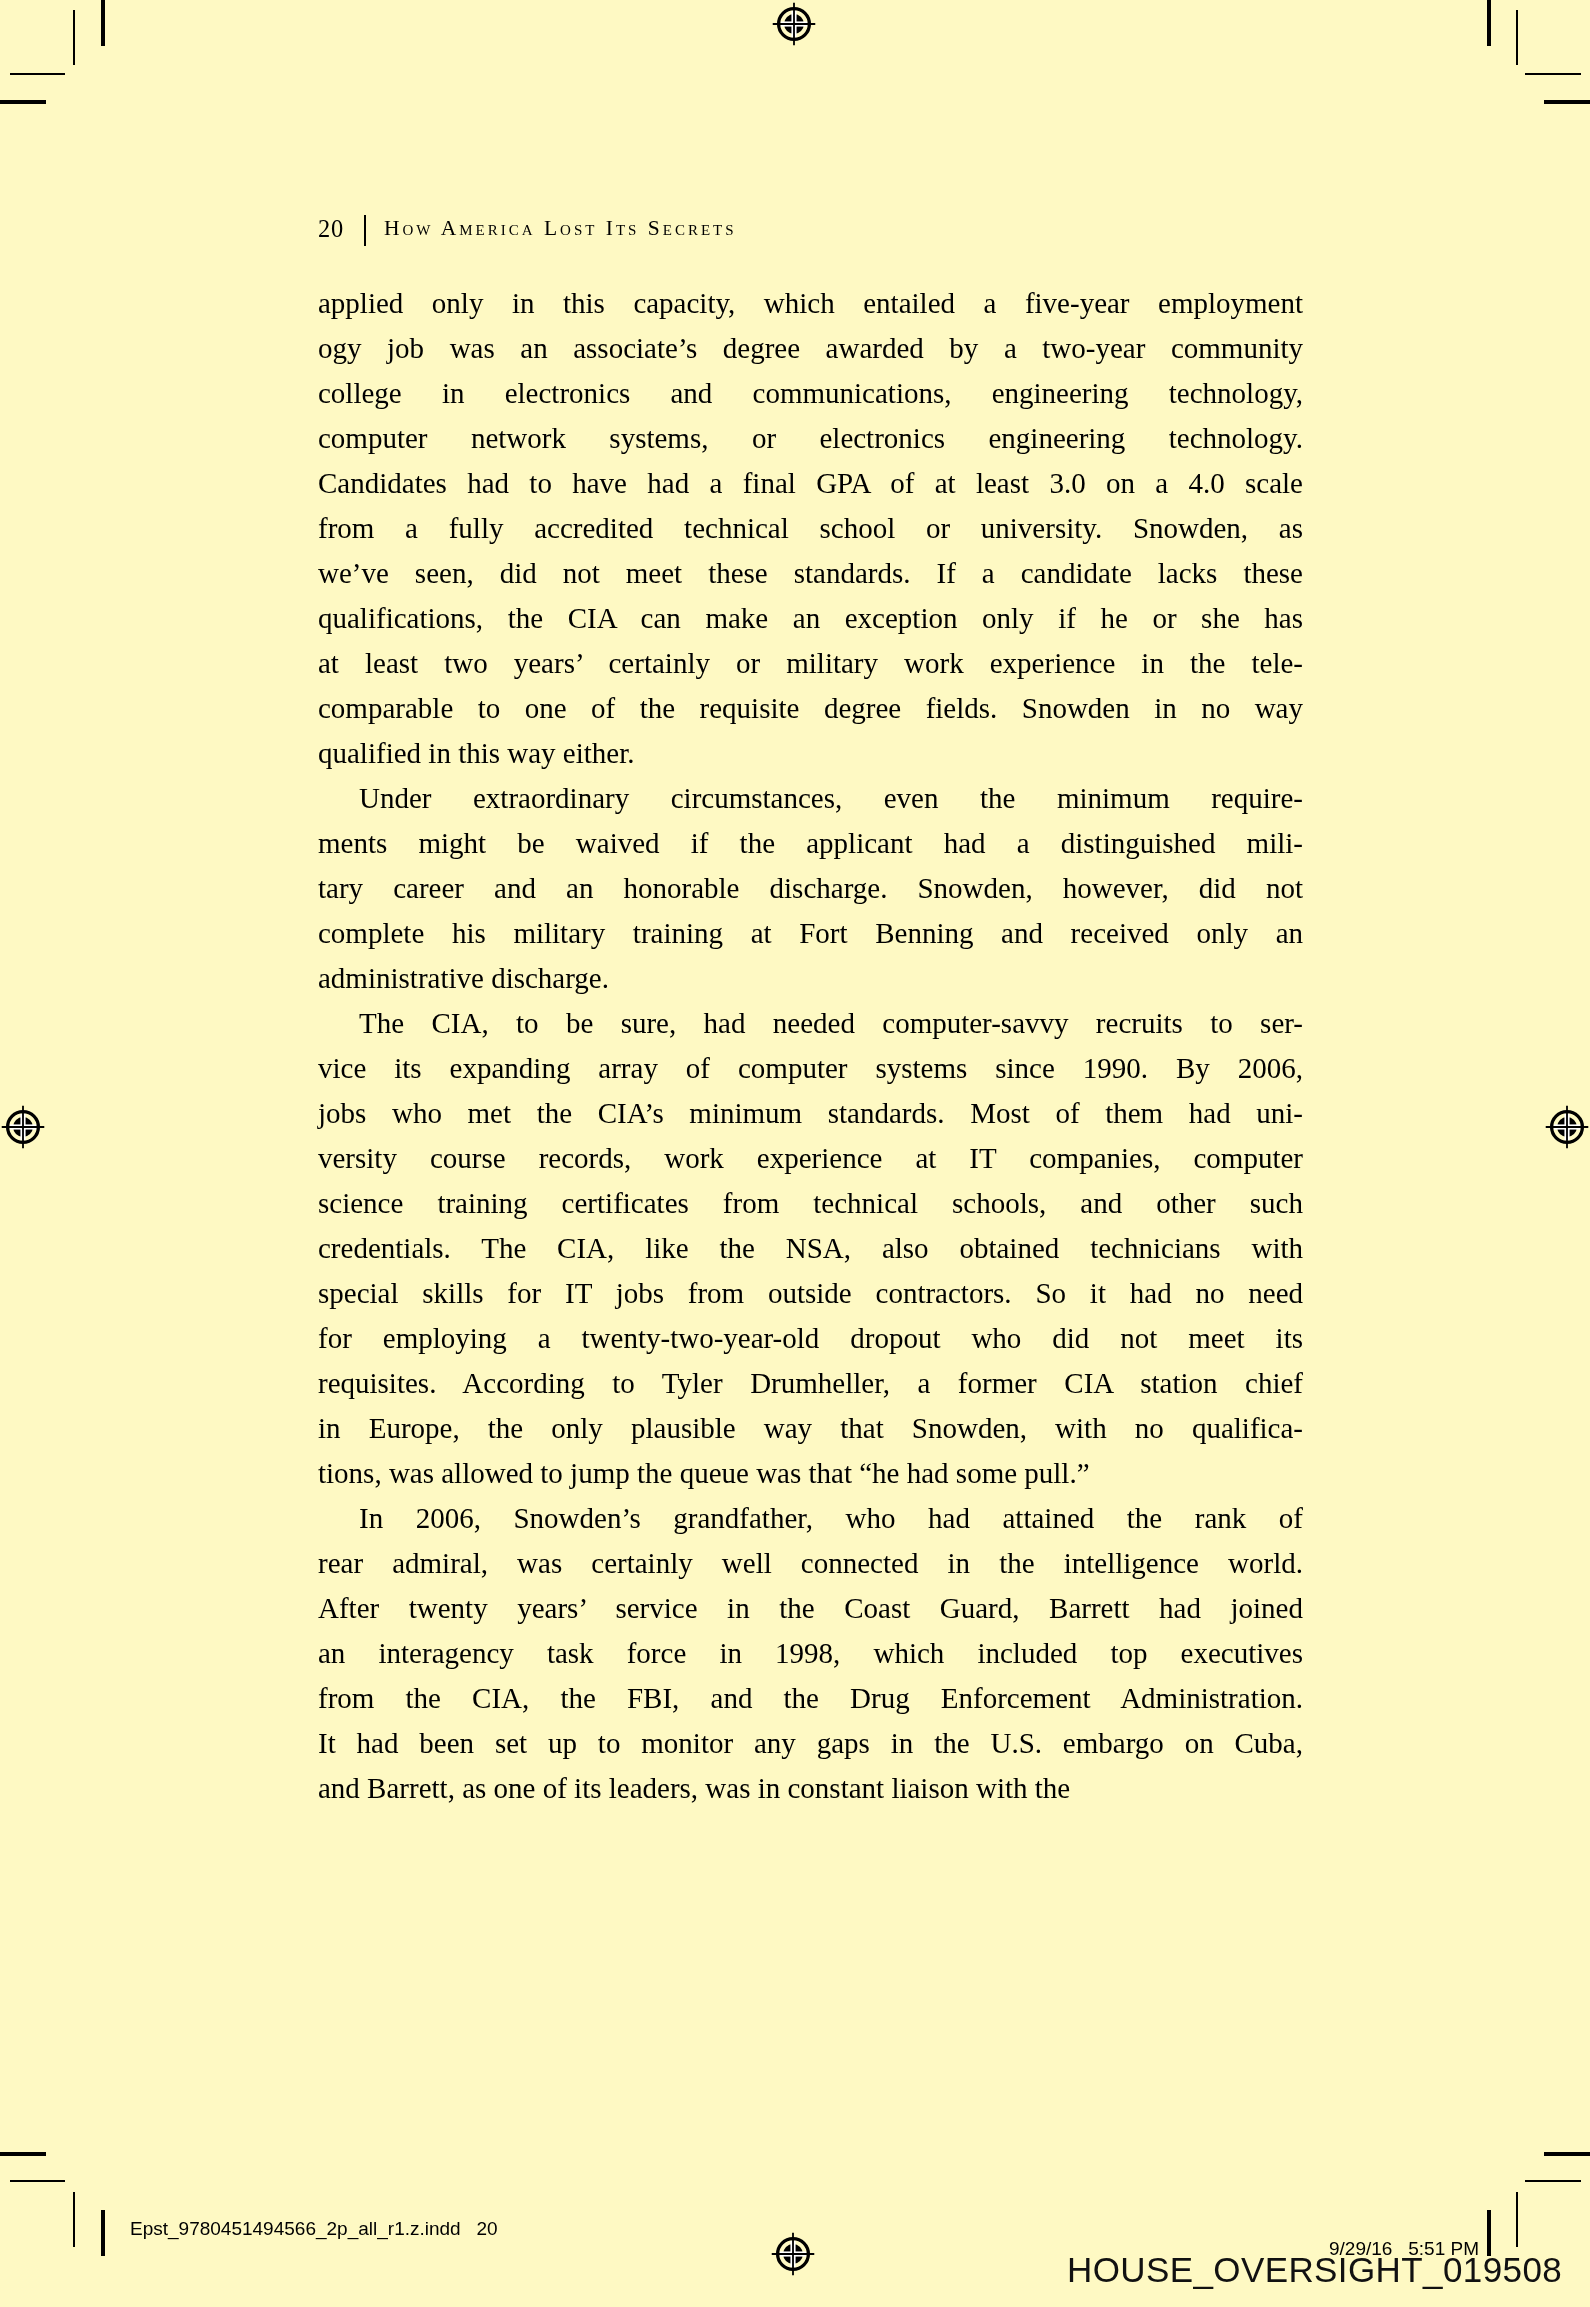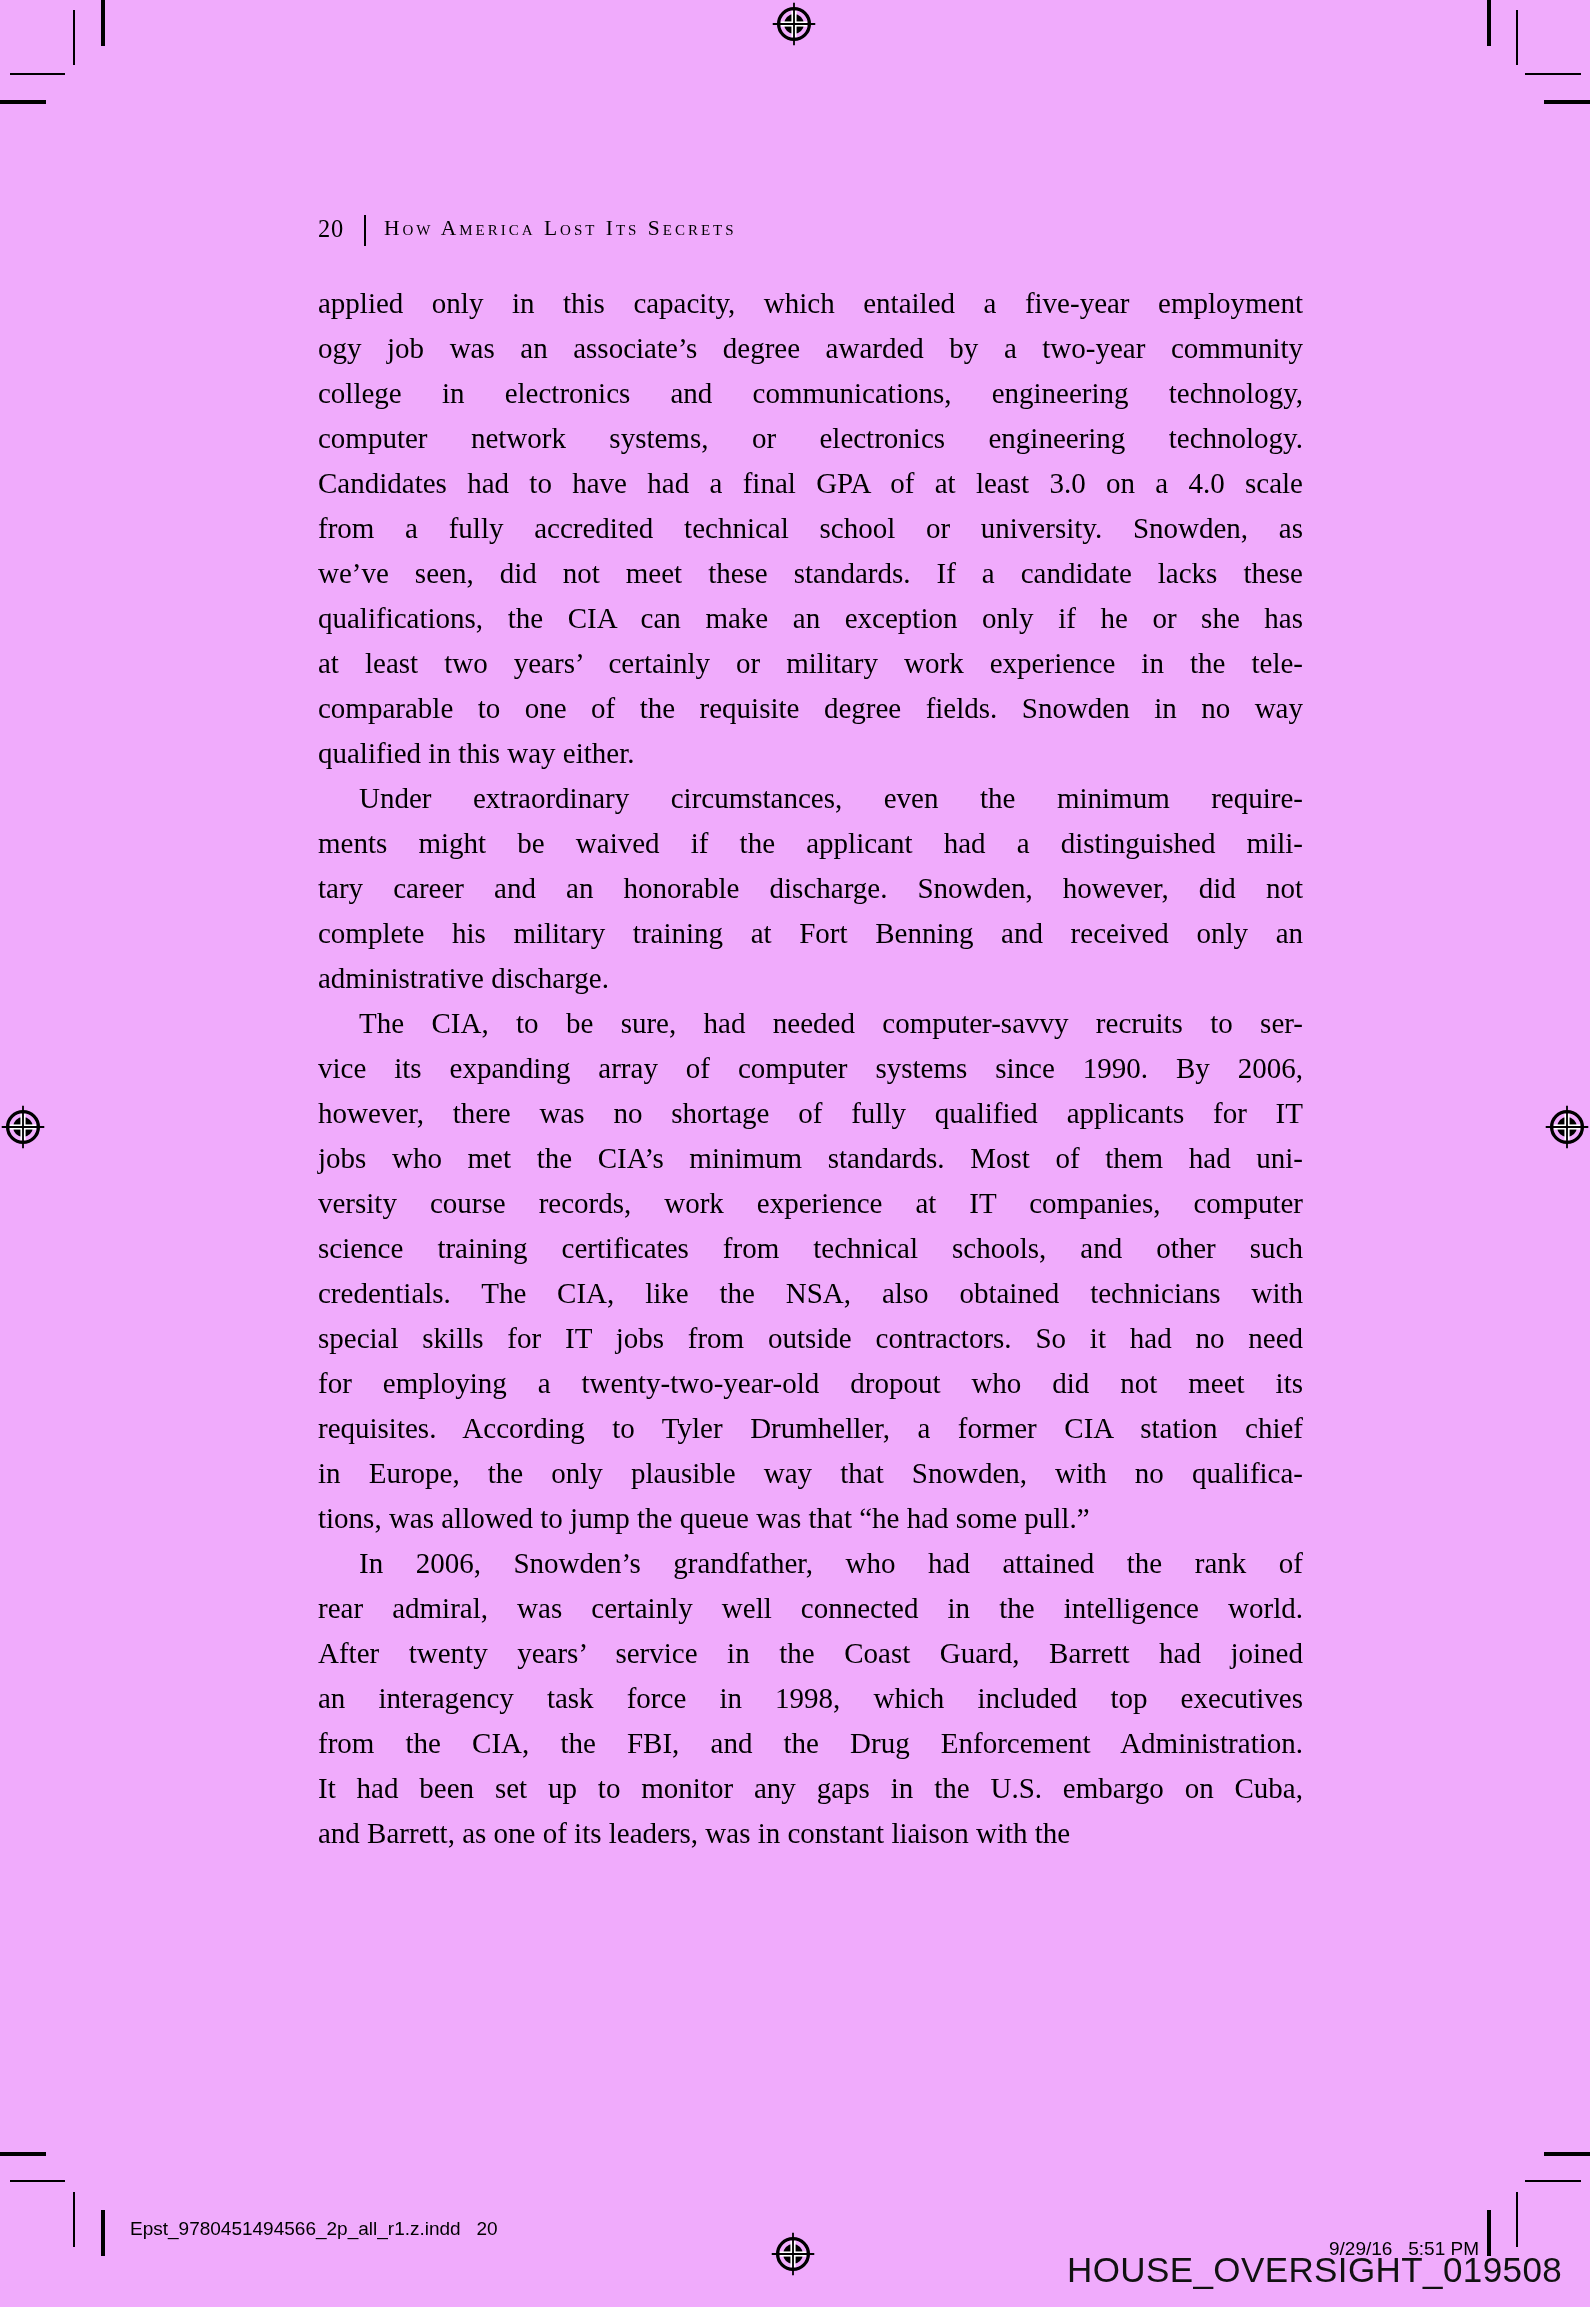--- a/index.html
+++ b/index.html
@@ -1,19 +1,19 @@
 <!DOCTYPE html>
 <html style="font-size:12px"><head>
 <meta charset="utf-8">
 <style>
   html,body { margin:0; padding:0; background:#888; }
   #page {
     position:relative;
     width:1590px; height:2307px;
-    background:#f0abfc;
+    background:#fef9c3;
     overflow:hidden;
     font-family:"Liberation Serif", serif;
     color:#000;
   }
 
   
   .crop { position:absolute; background:#000; }
 
   
   .regmark { position:absolute; width:44px; height:44px; }
@@ -137,21 +137,20 @@
       <div class="line">at least two years’ certainly or military work experience in the tele-</div>
       <div class="line">comparable to one of the requisite degree fields. Snowden in no way</div>
       <div class="line para-end">qualified in this way either.</div>
       <div class="line indent">Under extraordinary circumstances, even the minimum require-</div>
       <div class="line">ments might be waived if the applicant had a distinguished mili-</div>
       <div class="line">tary career and an honorable discharge. Snowden, however, did not</div>
       <div class="line">complete his military training at Fort Benning and received only an</div>
       <div class="line para-end">administrative discharge.</div>
       <div class="line indent">The CIA, to be sure, had needed computer-savvy recruits to ser-</div>
       <div class="line">vice its expanding array of computer systems since 1990. By 2006,</div>
-      <div class="line">however, there was no shortage of fully qualified applicants for IT</div>
       <div class="line">jobs who met the CIA’s minimum standards. Most of them had uni-</div>
       <div class="line">versity course records, work experience at IT companies, computer</div>
       <div class="line">science training certificates from technical schools, and other such</div>
       <div class="line">credentials. The CIA, like the NSA, also obtained technicians with</div>
       <div class="line">special skills for IT jobs from outside contractors. So it had no need</div>
       <div class="line">for employing a twenty-two-year-old dropout who did not meet its</div>
       <div class="line">requisites. According to Tyler Drumheller, a former CIA station chief</div>
       <div class="line">in Europe, the only plausible way that Snowden, with no qualifica-</div>
       <div class="line para-end">tions, was allowed to jump the queue was that “he had some pull.”</div>
       <div class="line indent">In 2006, Snowden’s grandfather, who had attained the rank of</div>

